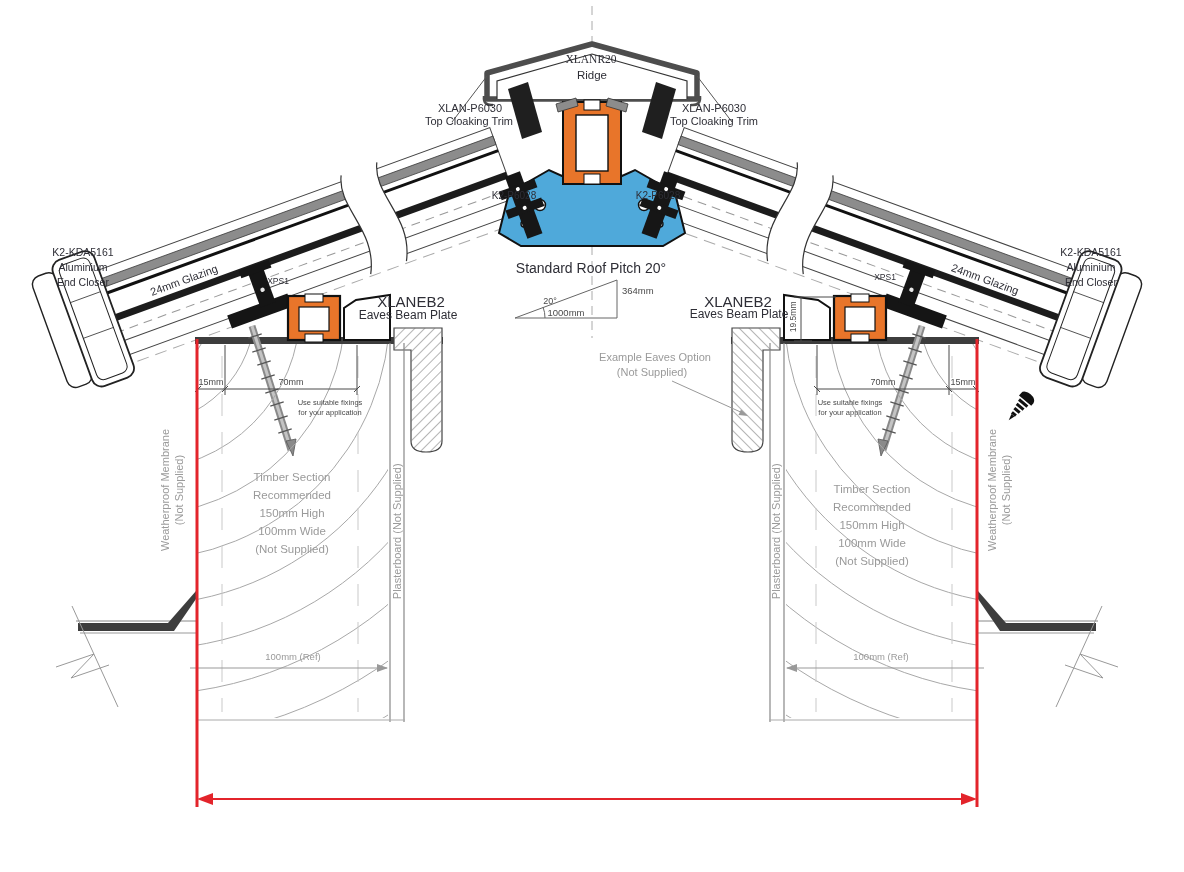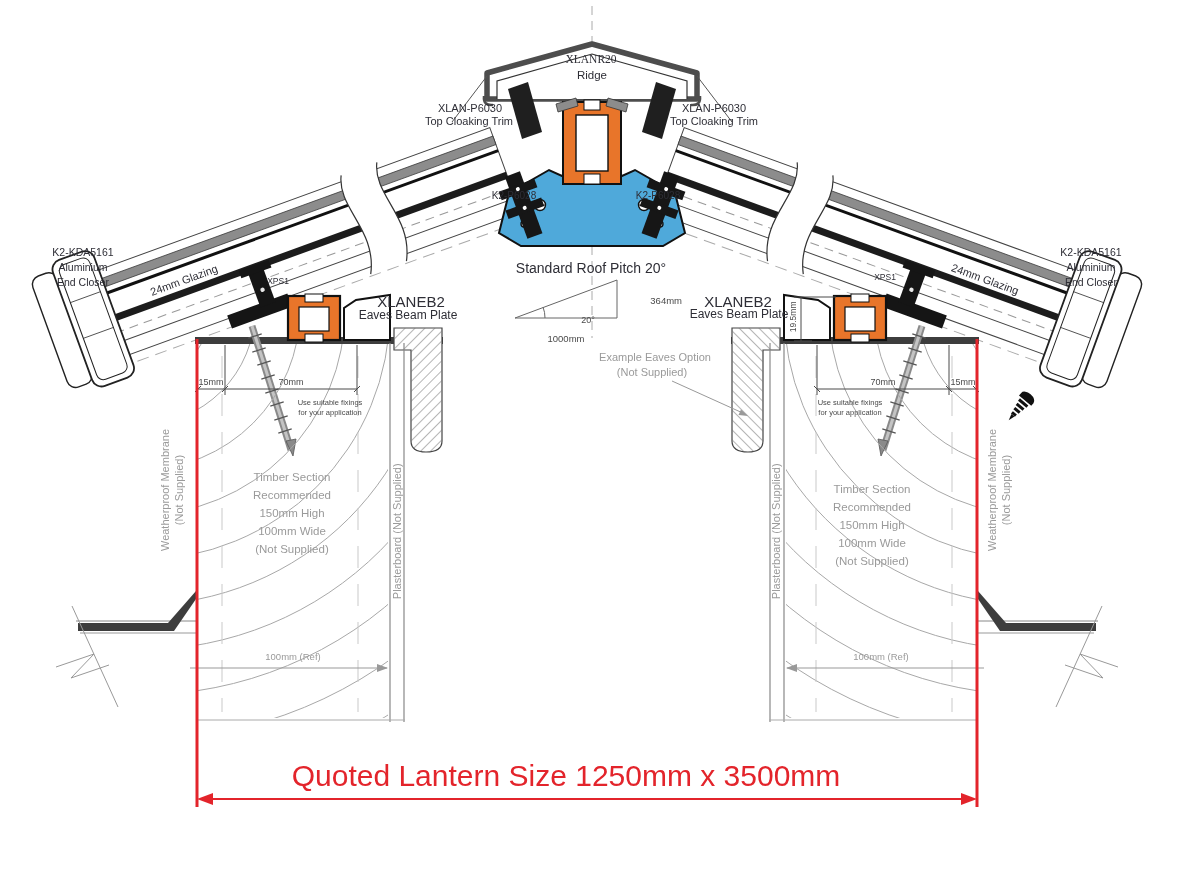--- a/index.html
+++ b/index.html
@@ -216,23 +216,23 @@
 
 <div class="lbl" style="left:410px;top:102px;width:120px;font-size:11px;">XLAN-P6030</div>
 <div class="lbl" style="left:409px;top:115px;width:120px;font-size:11px;">Top Cloaking Trim</div>
 <div class="lbl" style="left:654px;top:102px;width:120px;font-size:11px;">XLAN-P6030</div>
 <div class="lbl" style="left:654px;top:115px;width:120px;font-size:11px;">Top Cloaking Trim</div>
 
 <div class="lbl" style="left:474px;top:190px;width:80px;font-size:10px;">K2-P6028</div>
 <div class="lbl" style="left:618px;top:190px;width:80px;font-size:10px;">K2-P6028</div>
 
 <div class="lbl" style="left:491px;top:260px;width:200px;font-size:14px;">Standard Roof Pitch 20°</div>
-<div class="lbl dim" style="left:536px;top:315px;width:28px;font-size:9px;margin-left:38px;">20°</div>
-<div class="lbl dim" style="left:526px;top:334px;width:80px;font-size:9.5px;">1000mm</div>
-<div class="lbl dim" style="left:622px;top:296px;width:60px;font-size:9.5px;text-align:right;">364mm</div>
+<div class="lbl dim" style="left:536px;top:296px;width:28px;font-size:9px;">20°</div>
+<div class="lbl dim" style="left:526px;top:308px;width:80px;font-size:9.5px;">1000mm</div>
+<div class="lbl dim" style="left:622px;top:286px;width:60px;font-size:9.5px;text-align:left;">364mm</div>
 
 <div class="lbl" style="left:38px;top:246px;width:90px;font-size:10.5px;">K2-KDA5161</div>
 <div class="lbl" style="left:38px;top:261px;width:90px;font-size:10.5px;">Aluminium</div>
 <div class="lbl" style="left:38px;top:276px;width:90px;font-size:10.5px;">End Closer</div>
 <div class="lbl" style="left:1046px;top:246px;width:90px;font-size:10.5px;">K2-KDA5161</div>
 <div class="lbl" style="left:1046px;top:261px;width:90px;font-size:10.5px;">Aluminium</div>
 <div class="lbl" style="left:1046px;top:276px;width:90px;font-size:10.5px;">End Closer</div>
 
 <div class="lbl" style="left:124px;top:274px;width:120px;font-size:11px;transform:rotate(-20deg);">24mm Glazing</div>
 <div class="lbl" style="left:925px;top:273px;width:120px;font-size:11px;transform:rotate(20deg);">24mm Glazing</div>
@@ -283,15 +283,14 @@
   <div>Weatherproof Membrane</div>
   <div>(Not Supplied)</div>
 </div>
 
 <div class="lbl gray rot" style="left:297px;top:525px;width:200px;font-size:11px;">Plasterboard (Not Supplied)</div>
 <div class="lbl gray rot" style="left:676px;top:525px;width:200px;font-size:11px;">Plasterboard (Not Supplied)</div>
 
 <div class="lbl gray" style="left:243px;top:652px;width:100px;font-size:9.5px;">100mm (Ref)</div>
 <div class="lbl gray" style="left:831px;top:652px;width:100px;font-size:9.5px;">100mm (Ref)</div>
 
-<div class="lbl red" style="left:216px;top:759px;width:700px;font-size:30px;">Quoted Lantern Size 1250mm x 3500mm</div>
 
 </div>
 
 </body></html>

